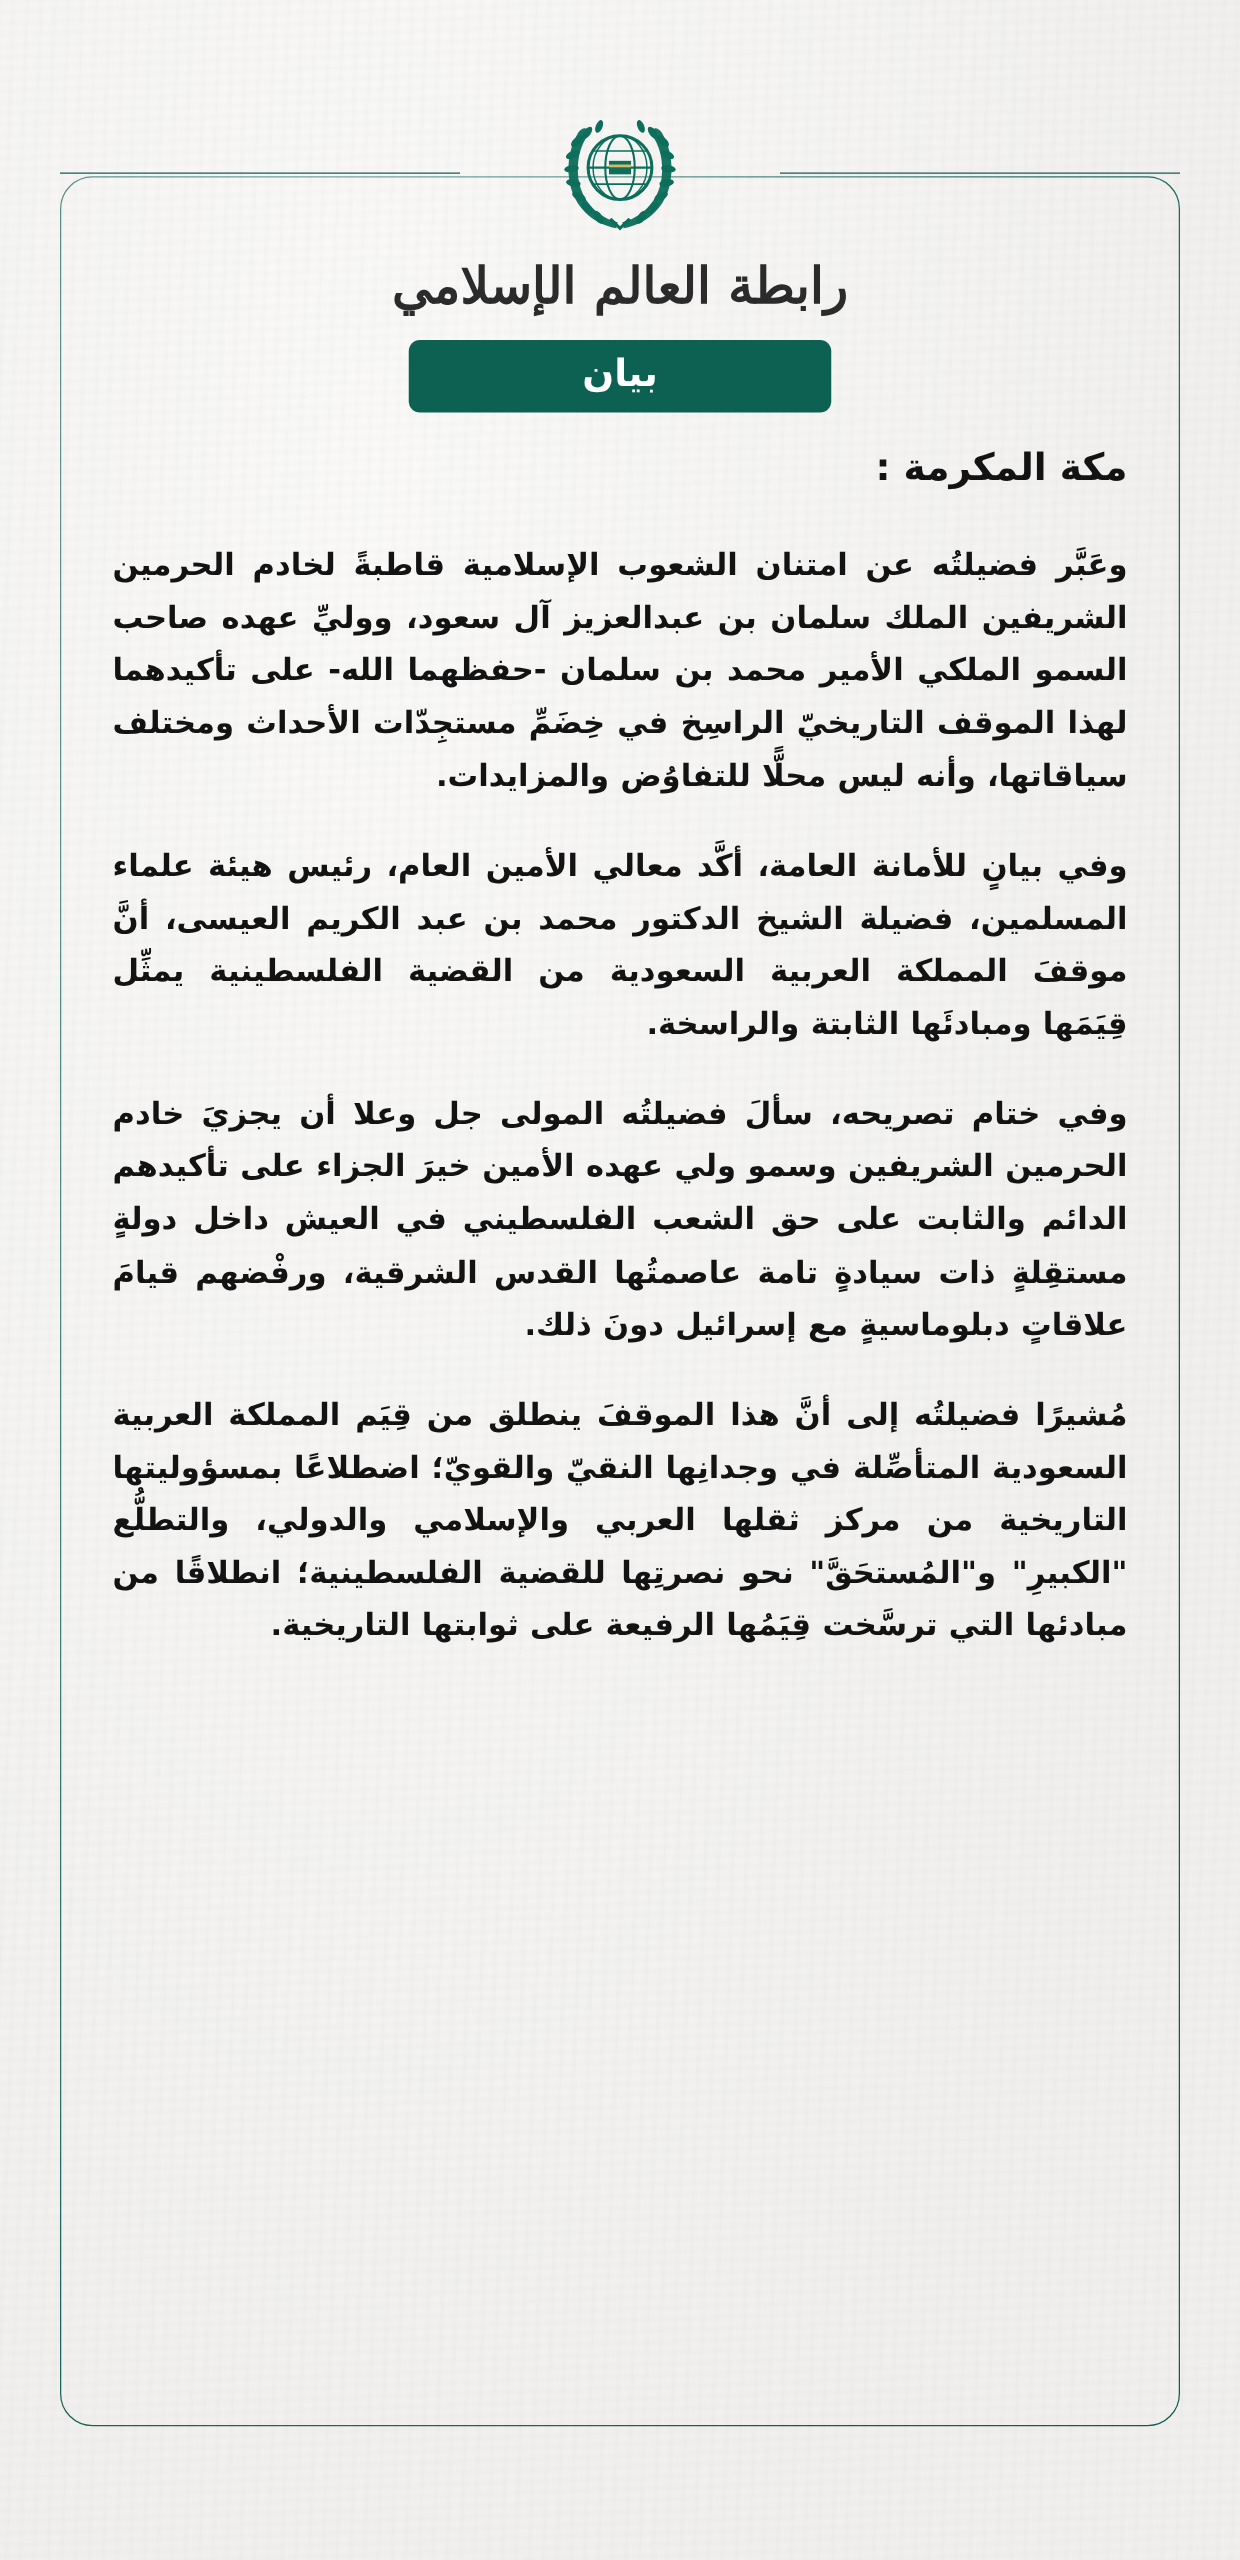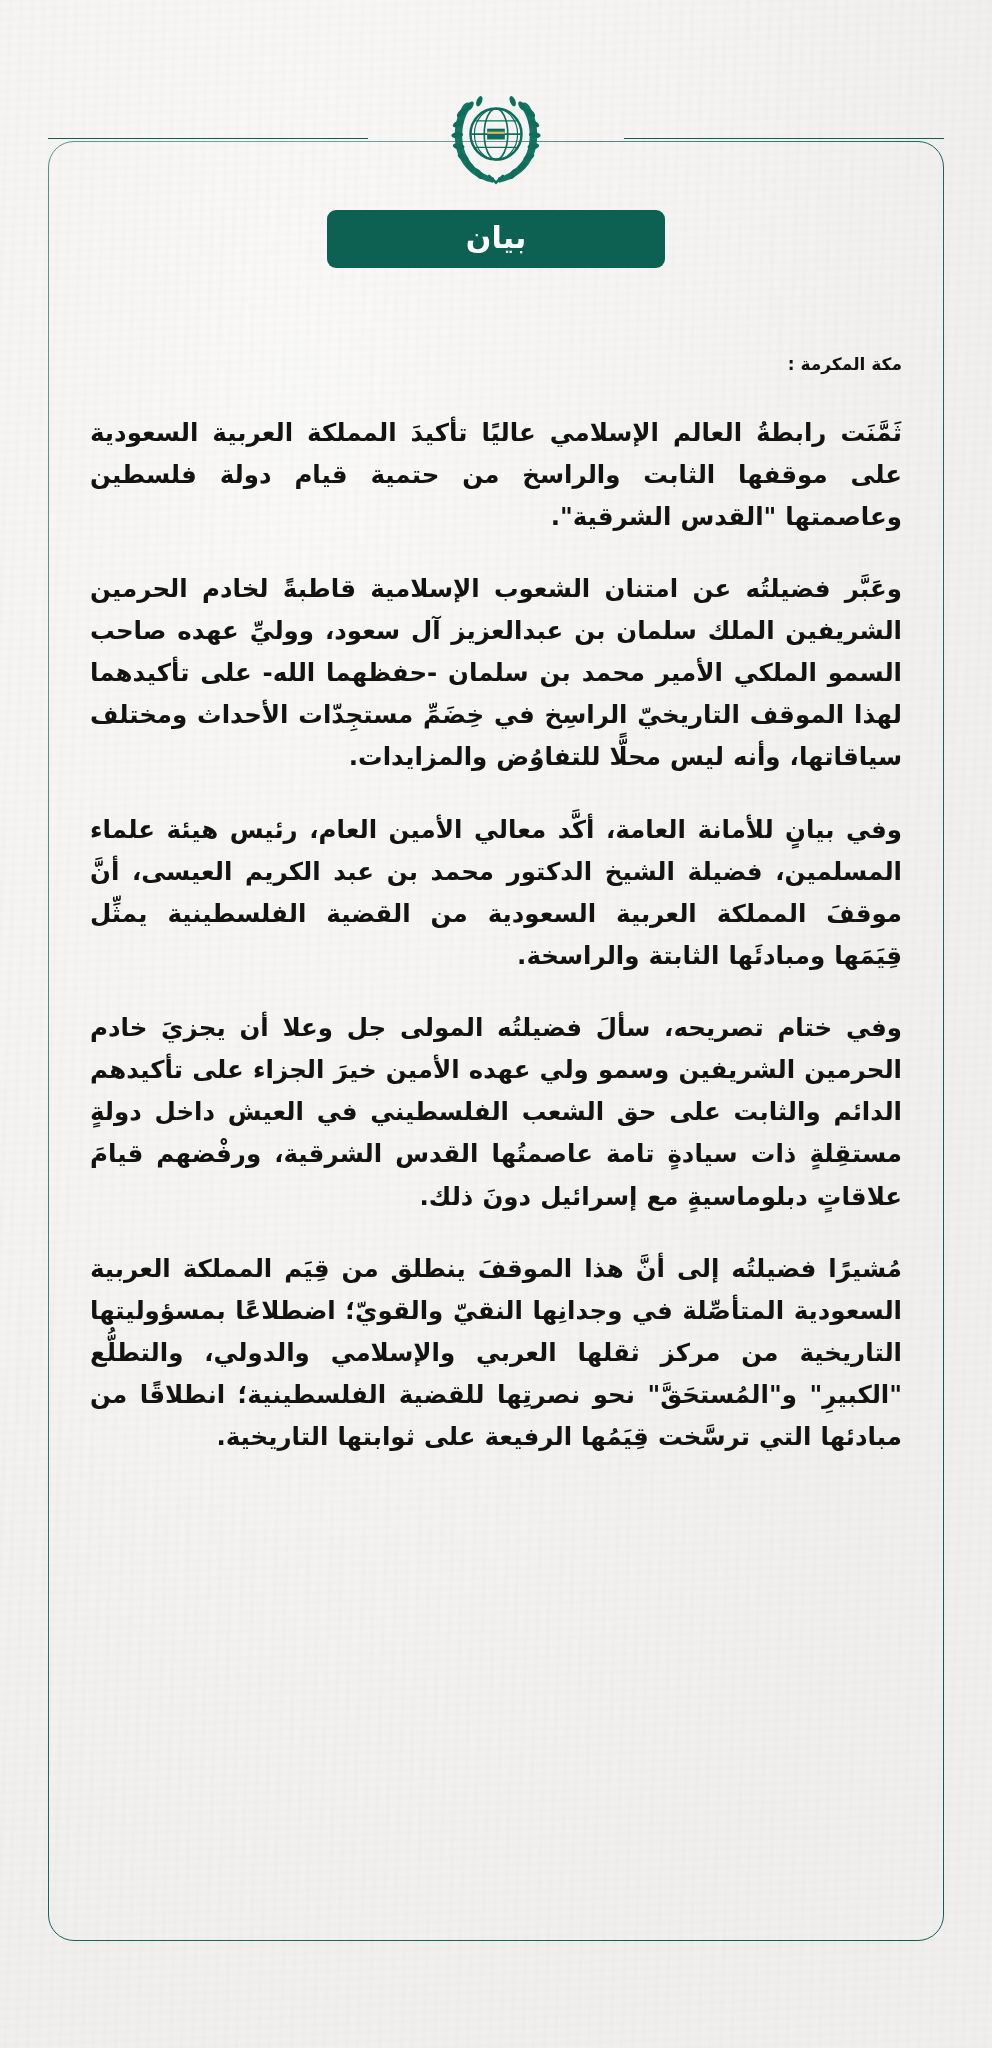--- a/index.html
+++ b/index.html
@@ -125,21 +125,21 @@
     top: 352px;
     left: 90px;
     width: 812px;
     z-index: 5;
     direction: rtl;
     text-align: justify;
     color: #131313;
     font-family: "DejaVu Sans", "Liberation Sans", sans-serif;
   }
   .dateline {
-    font-size: 17px;
+    font-size: 30px;
     font-weight: 700;
     line-height: 1.5;
     text-align: right;
     margin-bottom: 34px;
     letter-spacing: 0;
   }
   .para {
     font-size: 24.5px;
     font-weight: 700;
     line-height: 1.72;
@@ -202,26 +202,26 @@
       <path d="M66 70 H154" stroke="#0d6e5b" stroke-width="2.6" fill="none"></path>
       <path d="M66 124 H154" stroke="#0d6e5b" stroke-width="2.6" fill="none"></path>
 
       <rect x="92" y="86" width="36" height="22" fill="#0d6e5b"></rect>
       <rect x="92" y="92" width="36" height="4.5" fill="#d8b863"></rect>
 
       <path d="M96 182 L110 196 L124 182" stroke="#0d6e5b" stroke-width="5" fill="none" stroke-linecap="round"></path>
     </svg>
   </div>
 
+  <div class="wordmark-ar">رابطة العالم الإسلامي</div>
 
   <div class="badge-wrap">
     <span class="badge">بيان</span>
   </div>
 </div>
 
 <div class="content">
   <div class="dateline">مكة المكرمة :</div>
-  <p class="para">ثَمَّنَت رابطةُ العالم الإسلامي عاليًا تأكيدَ المملكة العربية السعودية على موقفها الثابت والراسخ من حتمية قيام دولة فلسطين وعاصمتها "القدس الشرقية".</p>
   <p class="para">وعَبَّر فضيلتُه عن امتنان الشعوب الإسلامية قاطبةً لخادم الحرمين الشريفين الملك سلمان بن عبدالعزيز آل سعود، ووليِّ عهده صاحب السمو الملكي الأمير محمد بن سلمان -حفظهما الله-  على تأكيدهما  لهذا الموقف التاريخيّ الراسِخ في خِضَمِّ مستجِدّات الأحداث ومختلف سياقاتها، وأنه ليس محلًّا للتفاوُض والمزايدات.</p>
   <p class="para">وفي بيانٍ للأمانة العامة، أكَّد معالي الأمين العام، رئيس هيئة علماء المسلمين، فضيلة الشيخ الدكتور محمد بن عبد الكريم العيسى، أنَّ موقفَ المملكة العربية السعودية من القضية الفلسطينية يمثِّل قِيَمَها ومبادئَها الثابتة والراسخة.</p>
   <p class="para">وفي ختام تصريحه، سألَ فضيلتُه المولى جل وعلا أن يجزيَ خادم الحرمين الشريفين وسمو ولي عهده الأمين خيرَ الجزاء على تأكيدهم الدائم والثابت على حق الشعب الفلسطيني في العيش داخل دولةٍ مستقِلةٍ ذات سيادةٍ تامة عاصمتُها القدس الشرقية، ورفْضهم قيامَ علاقاتٍ دبلوماسيةٍ مع إسرائيل دونَ ذلك.</p>
   <p class="para">مُشيرًا فضيلتُه إلى أنَّ هذا الموقفَ ينطلق من قِيَم المملكة العربية السعودية المتأصِّلة في وجدانِها النقيّ والقويّ؛ اضطلاعًا بمسؤوليتها التاريخية من مركز ثقلها العربي والإسلامي والدولي، والتطلُّع "الكبيرِ" و"المُستحَقَّ" نحو نصرتِها للقضية الفلسطينية؛ انطلاقًا من مبادئها التي ترسَّخت قِيَمُها الرفيعة على ثوابتها التاريخية.</p>
 </div>
 
 </body></html>

